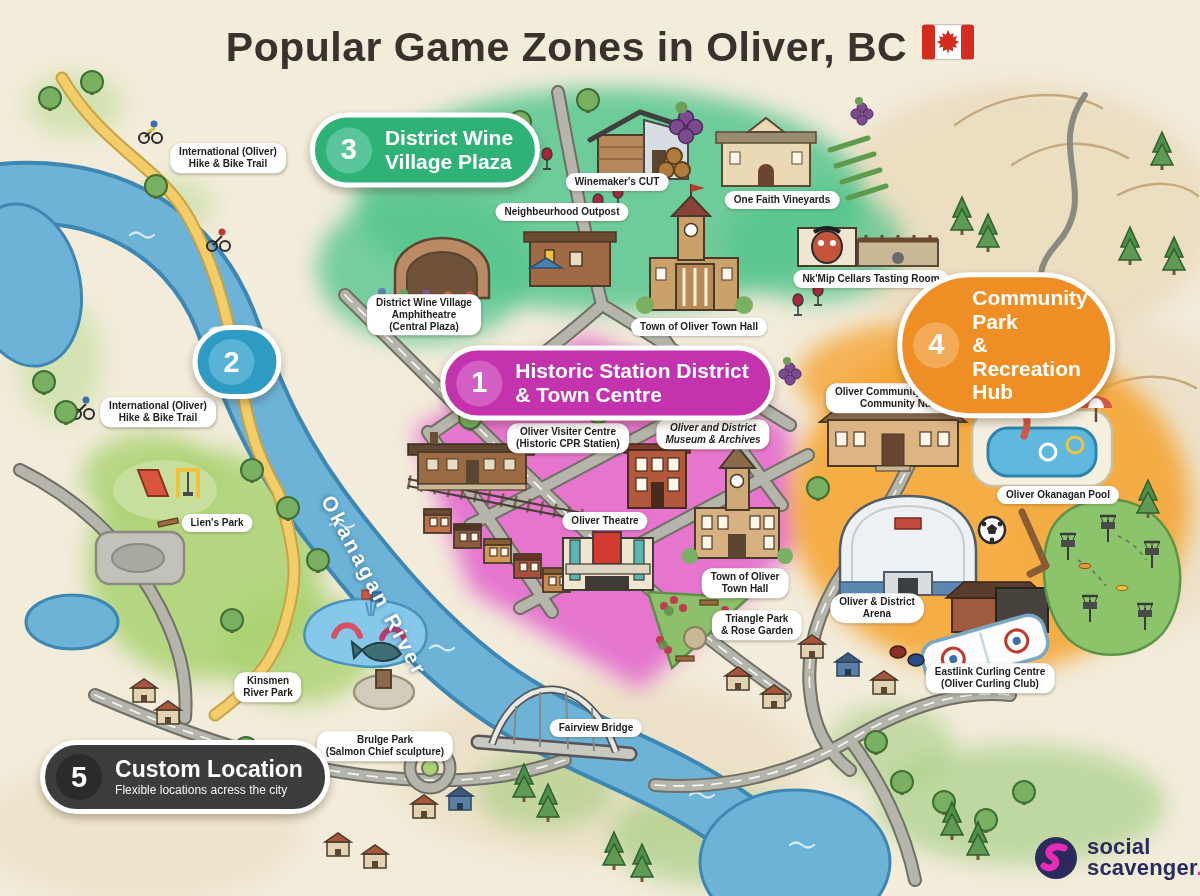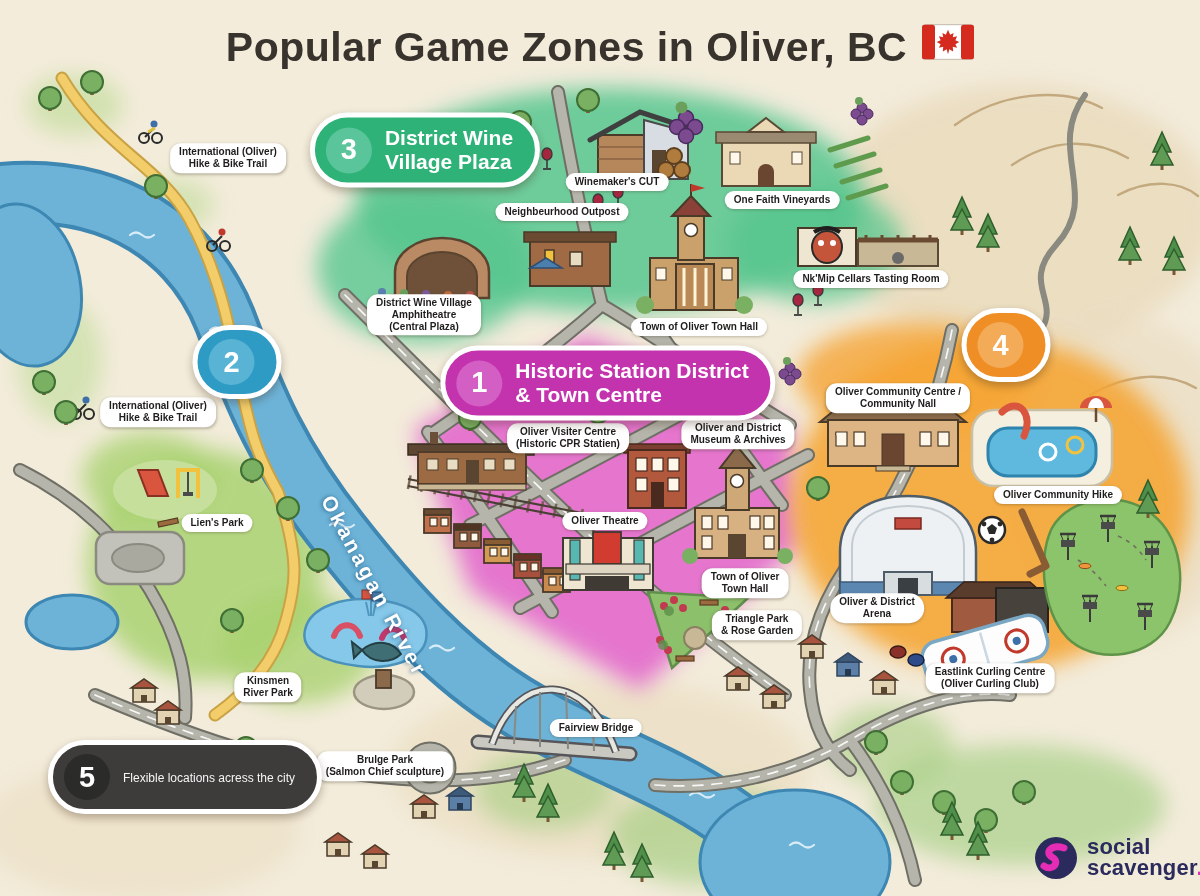--- a/index.html
+++ b/index.html
@@ -603,60 +603,63 @@
   <div class="badge" style="left: 237px; top: 362px; background: rgb(46, 155, 197);">
     <div class="badge-num" style="background: rgb(88, 179, 212);">2</div>
   </div>
   <div class="badge" style="left: 608px; top: 383px; background: rgb(196, 51, 174);">
     <div class="badge-num" style="background: rgb(212, 95, 196);">1</div>
     <div class="badge-text">Historic Station District
 &amp; Town Centre</div>
   </div>
   <div class="badge" style="left: 1006px; top: 345px; background: rgb(240, 142, 38);">
     <div class="badge-num" style="background: rgb(244, 171, 87);">4</div>
+    <div class="badge-text">Community Park
+&amp; Recreation Hub</div>
   </div>
   <div class="badge" style="left: 185px; top: 777px; background: rgb(61, 60, 58);">
     <div class="badge-num" style="background: rgb(43, 43, 41);">5</div>
     <div>
+      <div class="badge-text" style="font-size:23px;">Custom Location</div>
       <div class="badge-sub">Flexible locations acress the city</div>
     </div>
   </div>
 
   <div class="pin" style="left:228px;top:158px;">International (Oliver)
 Hike &amp; Bike Trail</div>
   <div class="pin" style="left:617px;top:182px;">Winemaker's CUT</div>
   <div class="pin" style="left:562px;top:212px;">Neighbeurhood Outpost</div>
   <div class="pin" style="left:782px;top:200px;">One Faith Vineyards</div>
   <div class="pin" style="left:871px;top:279px;">Nk'Mip Cellars Tasting Room</div>
   <div class="pin" style="left:424px;top:307px;margin-top:8px;">District Wine Village
 Amphitheatre
 (Central Plaza)</div>
   <div class="pin" style="left:699px;top:327px;">Town of Oliver Town Hall</div>
   <div class="pin" style="left:158px;top:412px;">International (Oliver)
 Hike &amp; Bike Trail</div>
   <div class="pin" style="left:568px;top:438px;">Oliver Visiter Centre
 (Historic CPR Statien)</div>
-  <div class="pin" style="left:738px;top:434px;">Oliver and District
+  <div class="pin" style="left:713px;top:434px;font-style:italic;">Oliver and District
 Museum &amp; Archives</div>
   <div class="pin" style="left:898px;top:398px;">Oliver Community Centre /
 Community Nall</div>
   <div class="pin" style="left:217px;top:523px;">Lien's Park</div>
   <div class="pin" style="left:605px;top:521px;">Oliver Theatre</div>
-  <div class="pin" style="left:1058px;top:495px;">Oliver Community Hike</div>
+  <div class="pin" style="left:1058px;top:495px;">Oliver Okanagan Pool</div>
   <div class="pin" style="left:745px;top:583px;">Town of Oliver
 Town Hall</div>
   <div class="pin" style="left:877px;top:608px;border-radius:16px;">Oliver &amp; District
 Arena</div>
   <div class="pin" style="left:757px;top:625px;">Triangle Park
 &amp; Rose Garden</div>
   <div class="pin" style="left:268px;top:687px;">Kinsmen
 River Park</div>
   <div class="pin" style="left:990px;top:678px;">Eastlink Curling Centre
 (Oliver Curling Club)</div>
-  <div class="pin" style="left:385px;top:746px;margin-top:20px;">Brulge Park
+  <div class="pin" style="left:385px;top:746px;">Brulge Park
 (Salmon Chief sculpture)</div>
   <div class="pin" style="left:596px;top:728px;">Fairview Bridge</div>
 
   <div class="river-label">Okanagan River</div>
 
   <div id="logo">
     <svg width="44" height="44" viewBox="0 0 44 44">
       <circle cx="22" cy="22" r="21" fill="#2b2a5c"></circle>
       <path d="M30,12 C18,8 10,16 18,21 C27,26 18,36 10,30" fill="none" stroke="#e52cb4" stroke-width="7" stroke-linecap="round"></path>
     </svg>

